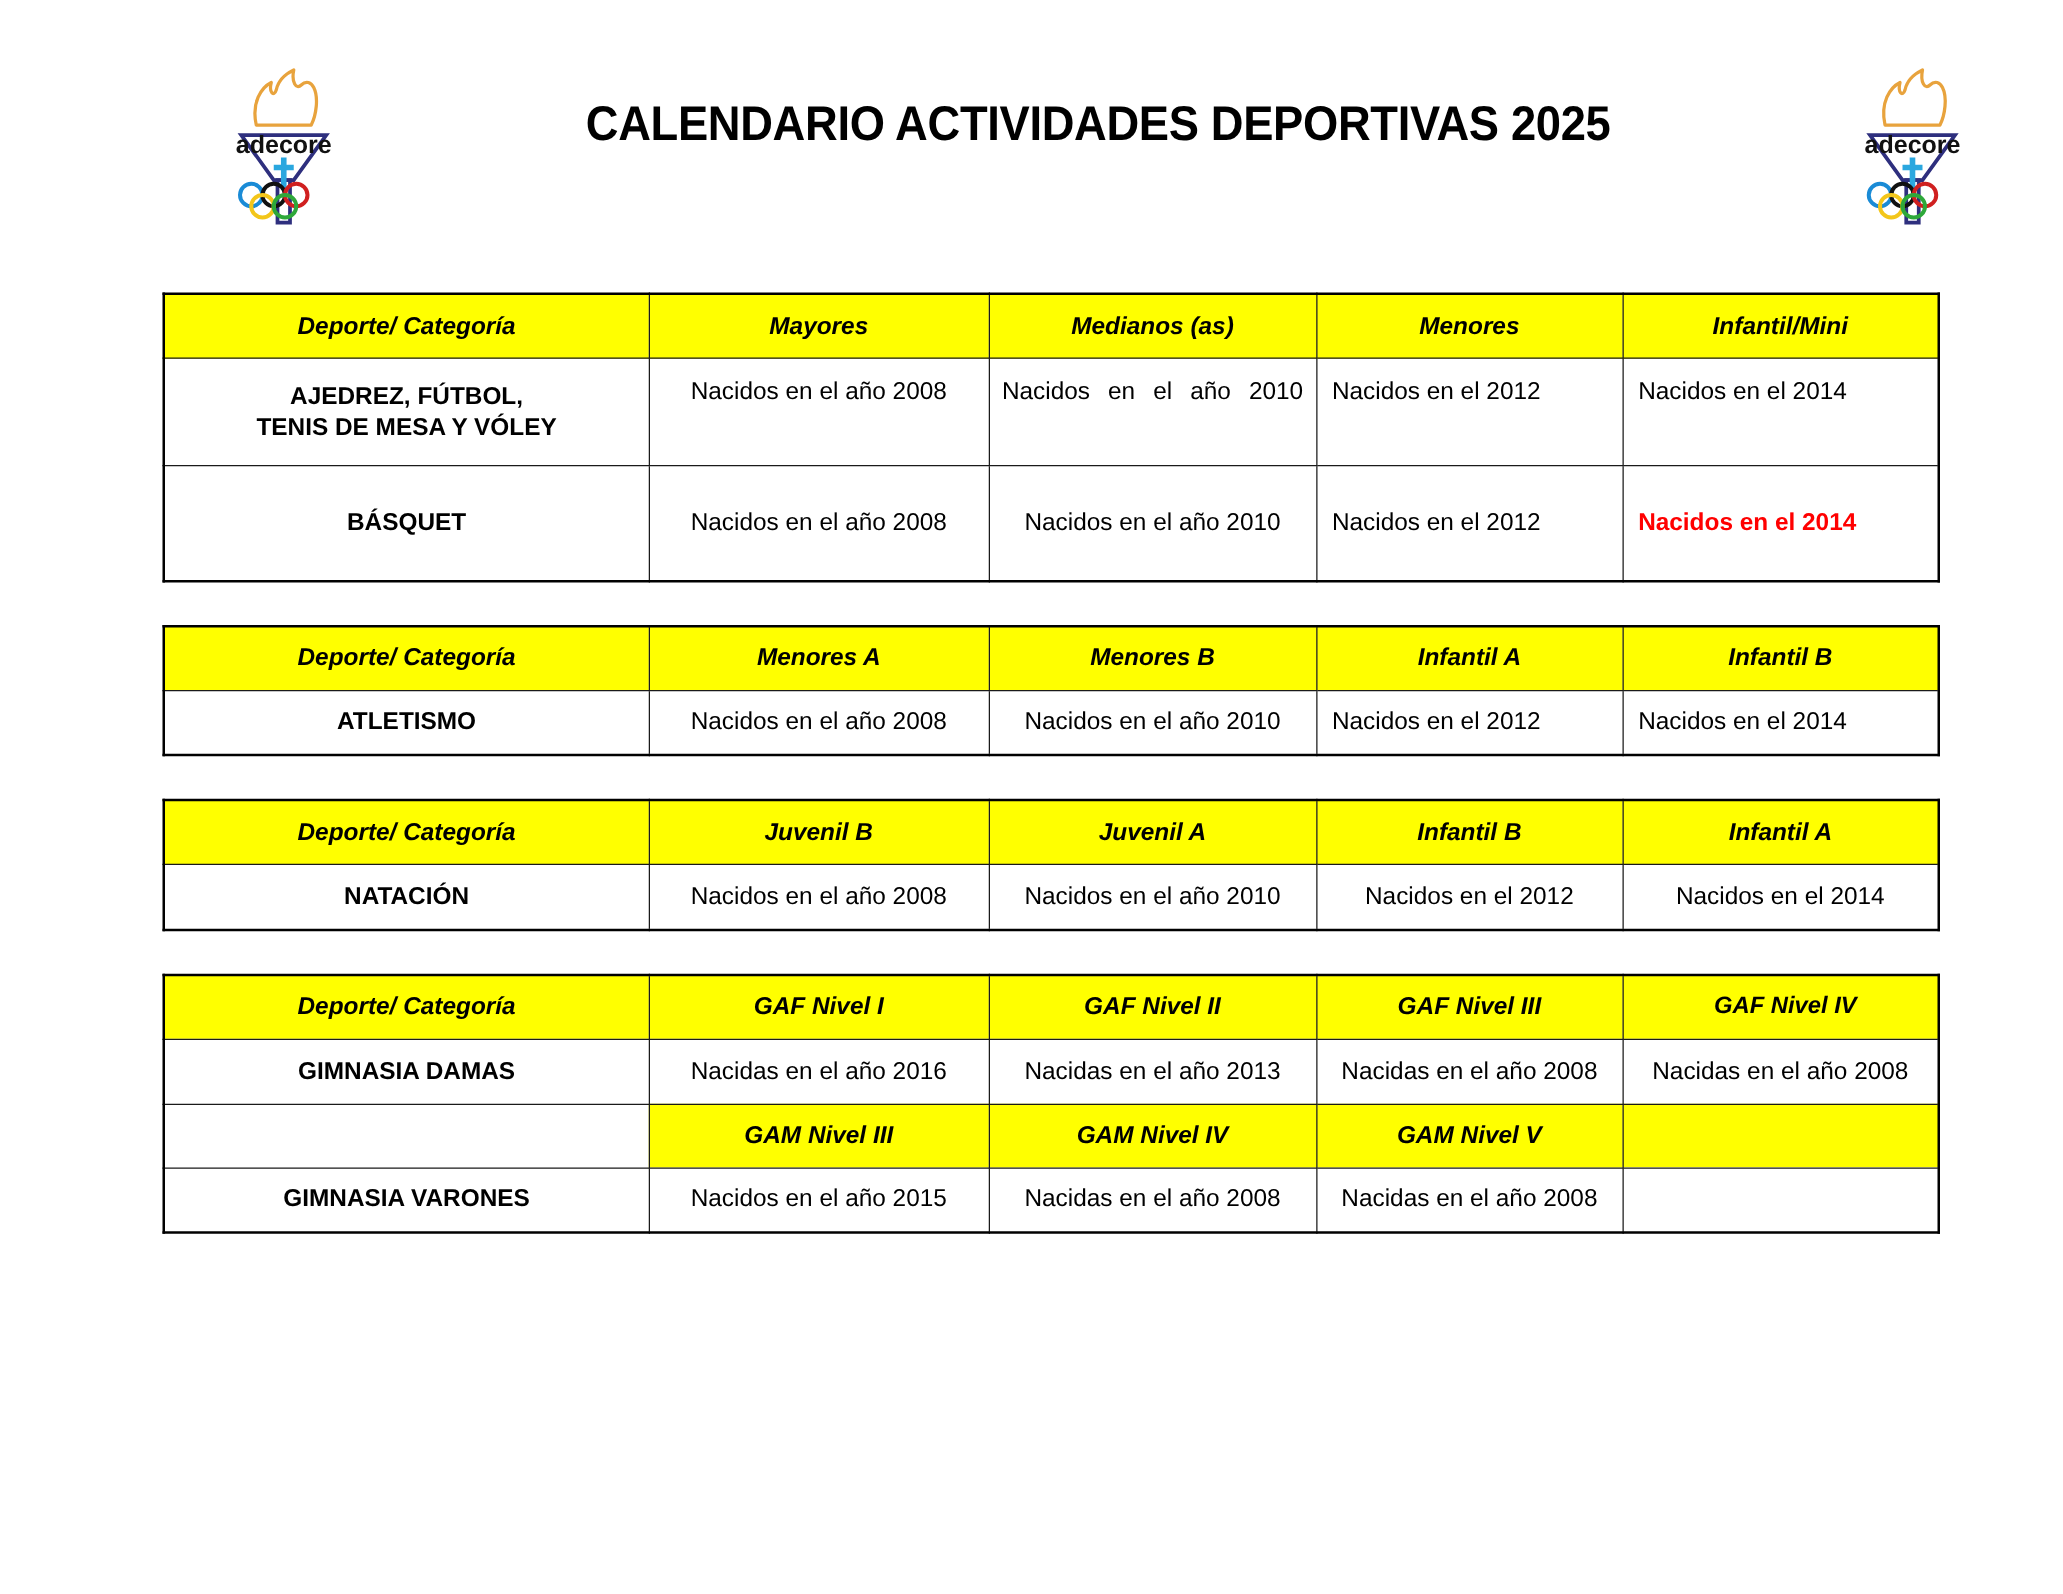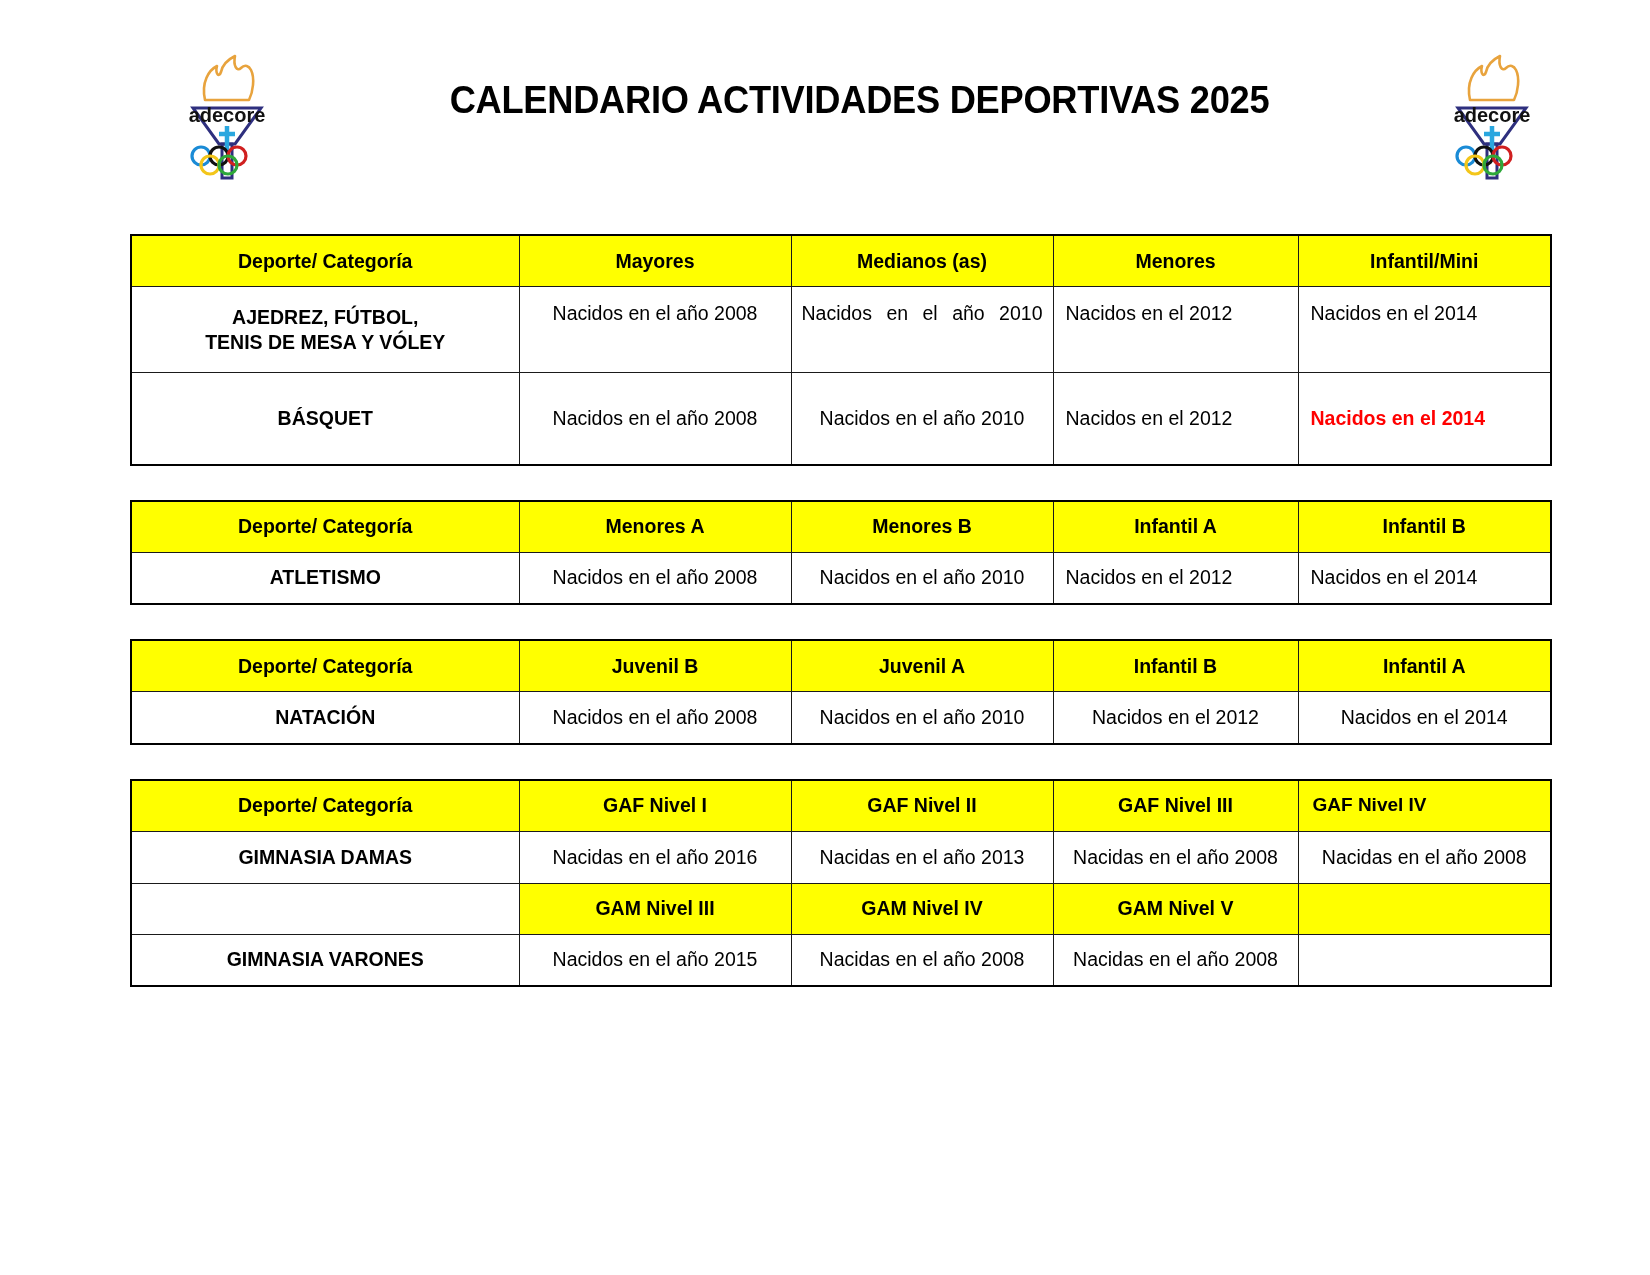--- a/index.html
+++ b/index.html
@@ -22,21 +22,21 @@
     box-sizing: border-box;
   }
 
   
   .header {
     position: relative;
     height: 200px;
     display: flex;
     align-items: flex-start;
     justify-content: space-between;
-    padding: 52px 106px 0 175px;
+    padding: 52px 68px 0 175px;
     box-sizing: border-box;
   }
 
   .logo {
     width: 104px;
     height: 128px;
     position: relative;
     flex: 0 0 auto;
   }
   .logo svg { display: block; }
@@ -72,20 +72,21 @@
     vertical-align: middle;
     text-align: center;
     font-size: 19.5px;
     line-height: 1.28;
   }
   .hdr {
     background: #FFFF00;
     font-weight: bold;
     font-size: 20px;
     height: 50px;
+    font-style: italic;
   }
   .sport {
     font-weight: bold;
     font-size: 20px;
   }
   .val {
     font-weight: normal;
   }
   .red {
     color: #FF0000;
@@ -262,21 +263,21 @@
           <col class="c2">
           <col class="c3">
           <col class="c4">
         </colgroup>
       <tbody>
         <tr>
           <td class="hdr">Deporte/ Categoría</td>
           <td class="hdr">GAF Nivel I</td>
           <td class="hdr">GAF Nivel II</td>
           <td class="hdr">GAF Nivel III</td>
-          <td class="hdr" style="text-align:left;padding-left:14px;font-size:19px">GAF Nivel IV</td>
+          <td class="hdr" style="text-align:center;padding-left:14px;font-size:19px">GAF Nivel IV</td>
         </tr>
         <tr class="r-row">
           <td class="sport">GIMNASIA DAMAS</td>
           <td class="val">Nacidas en el año 2016</td>
           <td class="val">Nacidas en el año 2013</td>
           <td class="val">Nacidas en el año 2008</td>
           <td class="val">Nacidas en el año 2008</td>
         </tr>
         <tr>
           <td class="hdr blank"></td>

